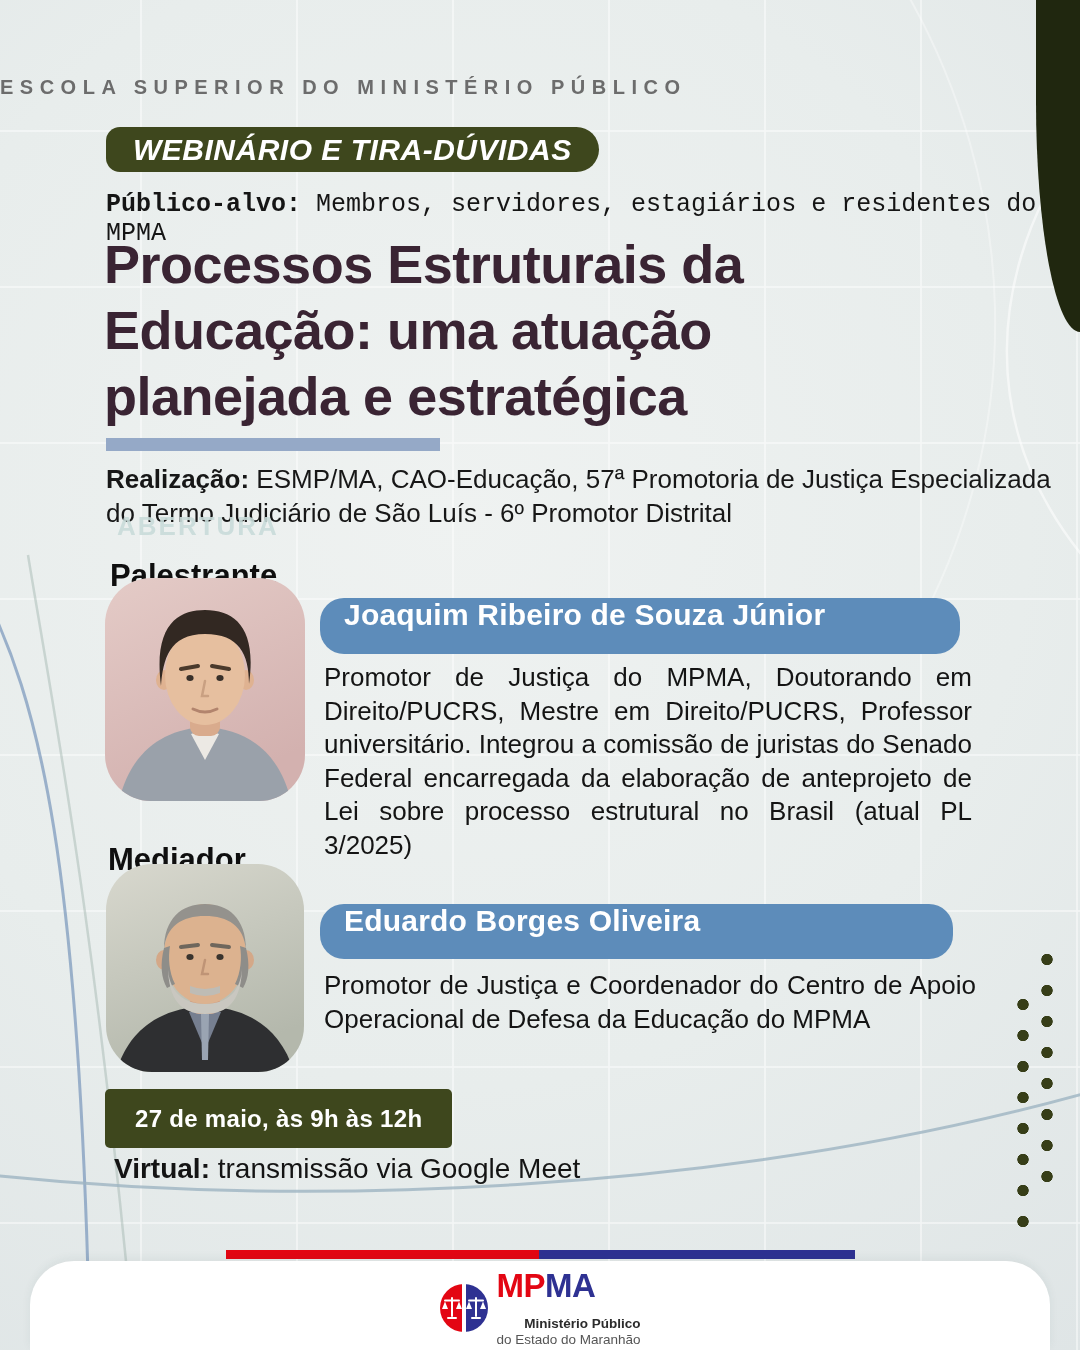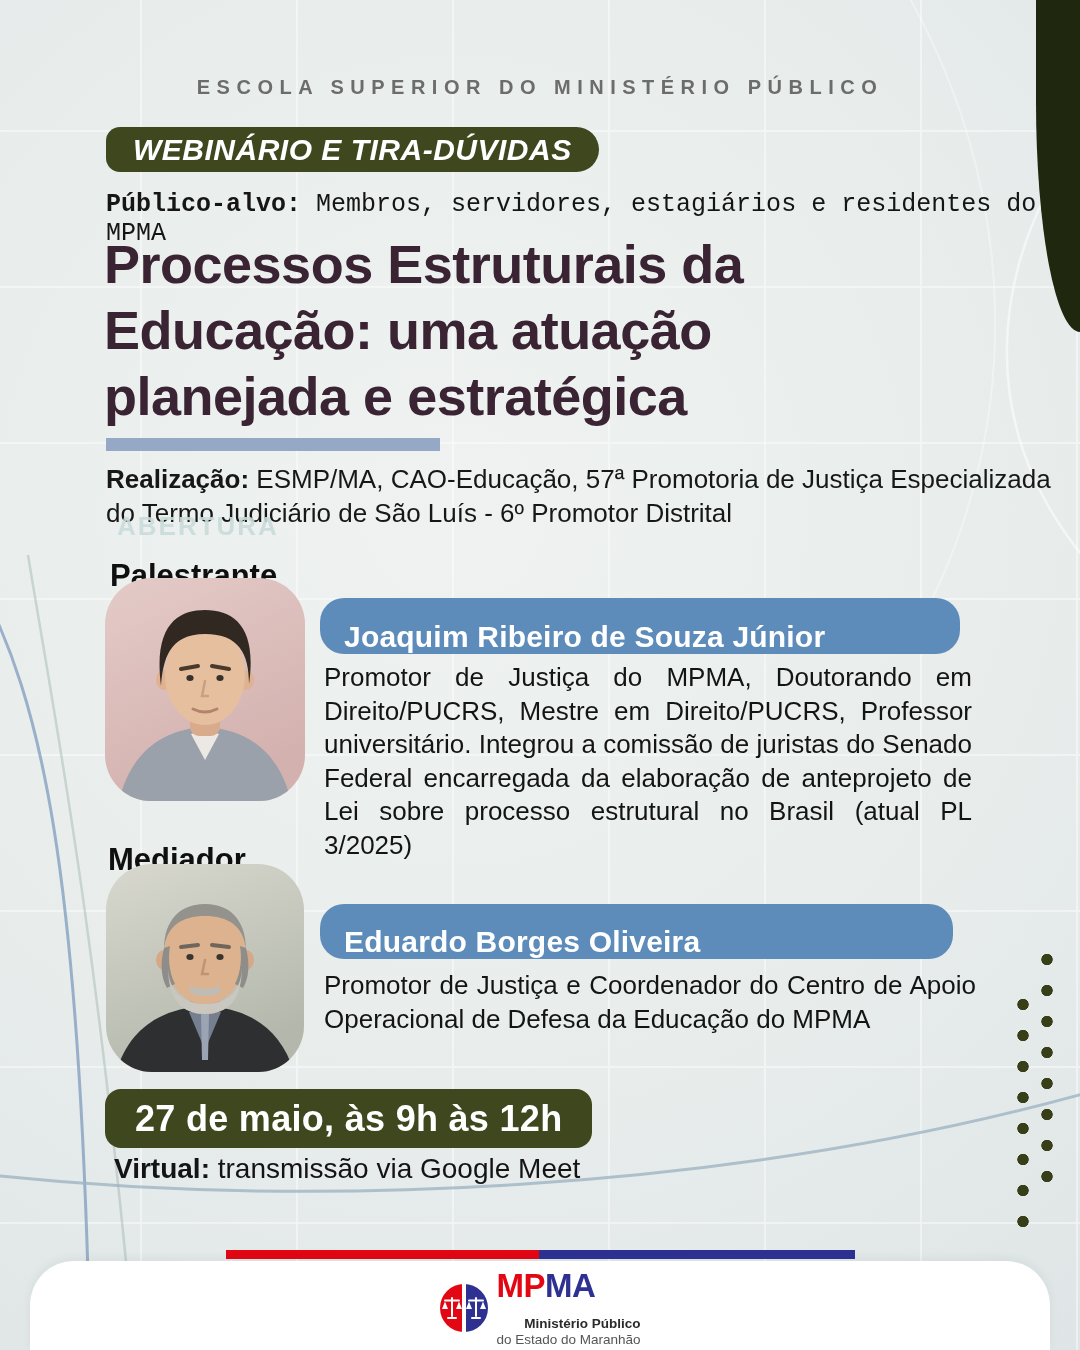--- a/index.html
+++ b/index.html
@@ -37,21 +37,21 @@
   }
   .dot-col{
     position:absolute;width:14px;pointer-events:none;
     background-image:radial-gradient(circle, var(--dot-olive) 5.4px, transparent 6px);
     background-size:14px 31px;background-repeat:repeat-y;
   }
   .dot-col.c1{left:1016px;top:989px;height:249px;}
   .dot-col.c2{left:1040px;top:944px;height:249px;}
 
   .school-header{
-    position:absolute;top:76px;left:0;width:100%;text-align:center;
+    position:absolute;top:76px;left:0;width:100%;text-align:left;
     font-size:20px;font-weight:700;letter-spacing:6.5px;color:#6c6c6c;
   }
   .badge-pill{
     position:absolute;left:106px;top:127px;height:45px;line-height:45px;
     padding:0 27px;background:var(--accent-olive);border-radius:15px 24px 24px 15px;
     color:#fff;font-size:30px;font-weight:700;font-style:italic;letter-spacing:.5px;text-align:right;
   }
   .audience{position:absolute;left:106px;top:190px;font-size:25px;color:#151515;font-family:Liberation Mono, monospace;}
   .audience b{font-weight:700;}
   .title{
@@ -67,34 +67,34 @@
   }
   .section-label{position:absolute;font-size:31px;font-weight:800;color:#0f0f0f;margin-top:23px;}
   .section-label.speaker{left:110px;top:535px;}
   .section-label.moderator{left:108px;top:819px;}
   .photo-card{position:absolute;border-radius:46px;overflow:hidden;}
   .photo-card.speaker{left:105px;top:578px;width:200px;height:223px;}
   .photo-card.moderator{left:106px;top:864px;width:198px;height:208px;}
   .photo-card svg{display:block;width:100%;height:100%;}
   .name-banner{
     position:absolute;background:var(--banner-blue);border-radius:24px;
-    color:#fff;font-weight:700;font-size:30px;display:flex;align-items:flex-end;
+    color:#fff;font-weight:700;font-size:30px;display:flex;align-items:flex-start;
     padding:0 24px;letter-spacing:.2px;
   }
   .name-banner.speaker{left:320px;top:598px;width:640px;height:56px;}
   .name-banner.moderator{left:320px;top:904px;width:633px;height:55px;}
   .bio{
     position:absolute;font-size:26px;line-height:33.5px;text-align:justify;color:#141414;
   }
   .bio.speaker{left:324px;top:661px;width:648px;}
   .bio.moderator{left:324px;top:969px;width:652px;}
   .date-pill{
     position:absolute;left:105px;top:1089px;height:59px;line-height:59px;
-    padding:0 30px;background:var(--accent-olive);border-radius:16px;
-    color:#fff;font-size:36px;font-weight:700;letter-spacing:.3px;
+    padding:0 30px;background:var(--accent-olive);border-radius:5px;
+    color:#fff;font-size:24px;font-weight:700;letter-spacing:.3px;
   }
   .virtual-line{position:absolute;left:114px;top:1153px;font-size:28px;color:#141414;}
   .virtual-line b{font-weight:700;}
   .bar{position:absolute;top:1250px;height:9px;}
   .bar.red{left:226px;width:313px;background:var(--brand-red);}
   .bar.blue{left:539px;width:316px;background:var(--brand-navy);}
   .footer{
     position:absolute;left:30px;top:1261px;width:1020px;height:89px;background:#ffffff;
     border-radius:44px 44px 0 0;box-shadow:0 -3px 10px rgba(40,60,70,.06);
     display:flex;align-items:center;justify-content:center;

